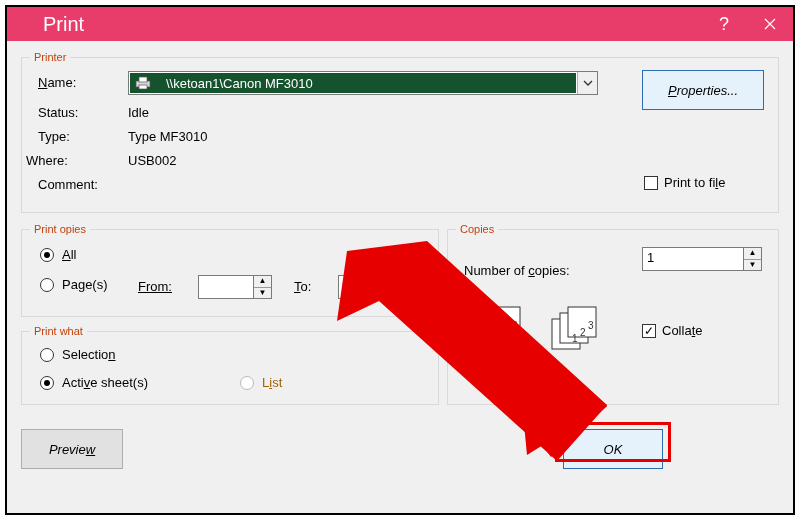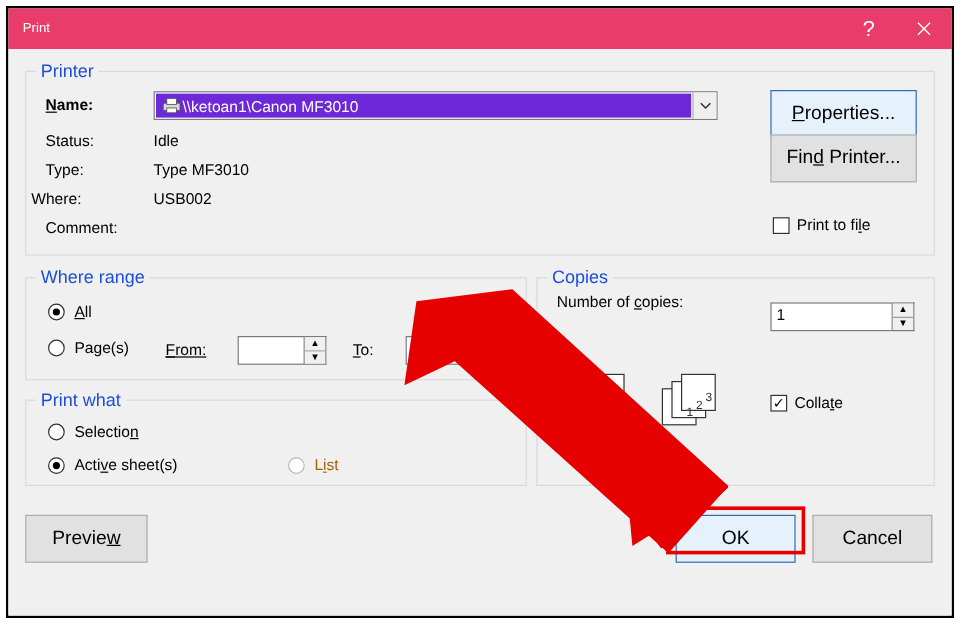--- a/index.html
+++ b/index.html
@@ -11,38 +11,38 @@
     font-size:13px; color:#000;
     position:relative; overflow:hidden;
   }
   
   .outer{position:absolute;left:5px;top:5px;right:5px;bottom:5px;border:2px solid #000;}
   
   .sheetbg{position:absolute;left:7px;right:7px;top:30px;bottom:7px;}
   .sheetbg i{position:absolute;top:0;bottom:0;width:1px;background:#c9c9c9;}
   
   .titlebar{position:absolute;left:7px;right:7px;top:7px;height:34px;background:#e83d6a;display:flex;align-items:center;}
-  .titlebar .title{color:#fff;font-size:11px;padding-left:12px;}
+  .titlebar .title{color:#fff;font-size:20px;padding-left:12px;margin-left:24px;}
   .titlebar .spacer{flex:1;}
   .titlebar .tbtn{width:46px;height:34px;display:flex;align-items:center;justify-content:center;color:#fff;font-size:16px;}
   .titlebar .help{font-size:18px;}
   .titlebar .close svg{stroke:#fff;stroke-width:1.2;}
   
   .client{position:absolute;left:7px;right:7px;top:41px;bottom:7px;background:#f0f0f0;}
   fieldset.group{position:absolute;border:1px solid #d9d9d9;margin:0;padding:0;}
-  fieldset.group>legend{font-size:15px;color:#1d4ed8;padding:0 4px;margin-left:8px;}
+  fieldset.group>legend{font-size:11px;color:#c2410c;padding:0 4px;margin-left:8px;}
   .lbl{position:absolute;font-size:13px;}
   .val{position:absolute;font-size:13px;}
   .underline{text-decoration:underline;}
   
-  .btn{position:absolute;height:40px;background:#e1e1e1;border:1px solid #adadad;display:flex;align-items:center;justify-content:center;font-size:16px;padding:0 6px;}
+  .btn{position:absolute;height:40px;background:#e1e1e1;border:1px solid #adadad;display:flex;align-items:center;justify-content:center;font-size:13px;padding:0 6px;font-style:italic;}
   .btn.blue{border:1px solid #2f6db3;background:#e5f1fb;}
   
   .combo{position:absolute;height:24px;border:1px solid #7a7a7a;background:#fff;display:flex;}
-  .combo .sel{flex:1;display:flex;align-items:center;gap:0;padding:0 4px;background:#6d28d9;color:#fff;margin:1px;text-align:right;}
+  .combo .sel{flex:1;display:flex;align-items:center;gap:14px;padding:0 4px;background:#14532d;color:#fff;margin:1px;text-align:right;}
   .combo .sel .ico{display:inline-flex;}
   .combo .drop{width:20px;display:flex;align-items:center;justify-content:center;background:#efefef;border-left:1px solid #b0b0b0;}
   .combo .drop svg{display:block;}
   
   .chk{position:absolute;display:flex;align-items:center;gap:6px;}
   .chk .box{width:14px;height:14px;border:1px solid #333;background:#fff;display:flex;align-items:center;justify-content:center;font-size:12px;line-height:1;}
   
   .radio{position:absolute;display:flex;align-items:center;gap:8px;}
   .radio .rb{width:14px;height:14px;border:1px solid #333;border-radius:50%;background:#fff;position:relative;}
   .radio.on .rb::after{content:"";position:absolute;left:3px;top:3px;width:6px;height:6px;border-radius:50%;background:#000;}
@@ -80,21 +80,21 @@
         <path d="M1 1 L11 11 M11 1 L1 11"></path>
       </svg>
   </div>
 </div>
 
 <div class="client">
 
   <fieldset class="group" style="left:14px;top:10px;width:758px;height:162px;">
     <legend>Printer</legend>
 
-    <span class="lbl" style="left:16px;top:12px;font-weight:bold;"><span class="underline">N</span><span>ame:</span></span>
+    <span class="lbl" style="left:16px;top:12px;"><span class="underline">N</span><span>ame:</span></span>
     <div class="combo" style="left:106px;top:8px;width:470px;">
       <div class="sel">
         <span class="ico">
           <svg width="18" height="14" viewBox="0 0 18 14">
             <rect x="2" y="5" width="14" height="6" fill="#d8d8d8" stroke="#555" stroke-width="0.7"></rect>
             <rect x="5" y="1" width="8" height="5" fill="#fff" stroke="#555" stroke-width="0.7"></rect>
             <rect x="5" y="9" width="8" height="4" fill="#fff" stroke="#555" stroke-width="0.7"></rect>
           </svg>
         </span>
         <span>\\ketoan1\Canon MF3010</span>
@@ -113,32 +113,29 @@
     <span class="val" style="left:106px;top:66px;">Type MF3010</span>
 
     <span class="lbl" style="left:4px;top:90px;">Where:</span>
     <span class="val" style="left:106px;top:90px;">USB002</span>
 
     <span class="lbl" style="left:16px;top:114px;">Comment:</span>
 
     <div class="btn blue" style="left:620px;top:7px;width:122px;">
         <span><span class="underline">P</span>roperties...</span>
       </div>
-    <div class="btn" style="left:620px;top:44px;width:122px;">
-        <span>Fin<span class="underline">d</span> Printer...</span>
-      </div>
 
     <div class="chk" style="left:622px;top:112px;">
       <div class="box"></div>
       <span>Print to fi<span class="underline">l</span>e</span>
     </div>
   </fieldset>
 
   <fieldset class="group" style="left:14px;top:182px;width:418px;height:94px;">
-    <legend>Where range</legend>
+    <legend>Print opies</legend>
     <div class="radio on" style="left:18px;top:12px;">
       <div class="rb"></div>
         <span><span class="underline">A</span>ll</span>
     </div>
     <div class="radio" style="left:18px;top:42px;">
       <div class="rb"></div>
         <span>Pa<span class="underline">g</span>e(s)</span>
     </div>
     <span class="lbl" style="left:116px;top:44px;text-decoration:underline;"><span class="underline">F</span>rom:</span>
     <div class="spin" style="left:176px;top:40px;width:74px;">
@@ -153,21 +150,21 @@
       <div class="edit"></div>
       <div class="arrows">
           <div>▲</div>
           <div>▼</div>
         </div>
     </div>
   </fieldset>
 
   <fieldset class="group" style="left:440px;top:182px;width:332px;height:182px;">
     <legend>Copies</legend>
-    <span class="lbl" style="left:16px;top:4px;text-align:center;">Number of <span class="underline">c</span>opies:</span>
+    <span class="lbl" style="left:16px;top:28px;text-align:center;">Number of <span class="underline">c</span>opies:</span>
     <div class="spin" style="left:194px;top:12px;width:120px;">
       <div class="edit">1</div>
       <div class="arrows">
           <div>▲</div>
           <div>▼</div>
         </div>
     </div>
 
     <div class="collate-ico" style="left:24px;top:70px;">
       <svg width="58" height="48" viewBox="0 0 58 48">
@@ -215,23 +212,20 @@
         <span>L<span class="underline">i</span>st</span>
     </div>
   </fieldset>
 
   <div class="btn blue" style="left:556px;top:388px;width:100px;">
       <span>OK</span>
     </div>
   <div class="btn" style="left:14px;top:388px;width:102px;">
       <span>Previe<span class="underline">w</span></span>
     </div>
-  <div class="btn" style="left:670px;top:388px;width:100px;">
-      <span>Cancel</span>
-    </div>
 
   <div class="ok-highlight" style="left:548px;top:381px;width:116px;height:40px;"></div>
 
   <svg class="arrow-annot" style="left:300px;top:190px;" width="300" height="230" viewBox="0 0 300 230">
     <g fill="#e60000">
       <polygon points="40,20 120,10 300,174 250,230 72,70 30,90"></polygon>
       <polygon points="210,120 300,174 220,224"></polygon>
     </g>
     <g fill="#e60000">
       <polygon points="50,20 110,14 268,160 280,190 246,212 210,180 75,64 40,82"></polygon>

